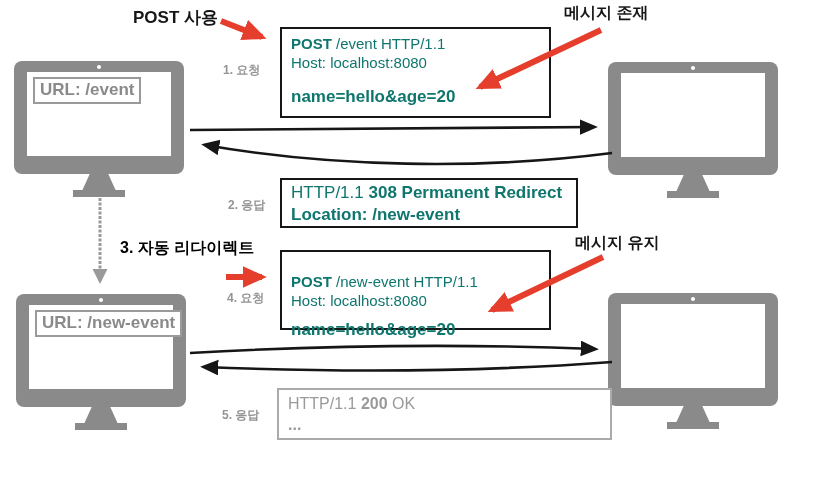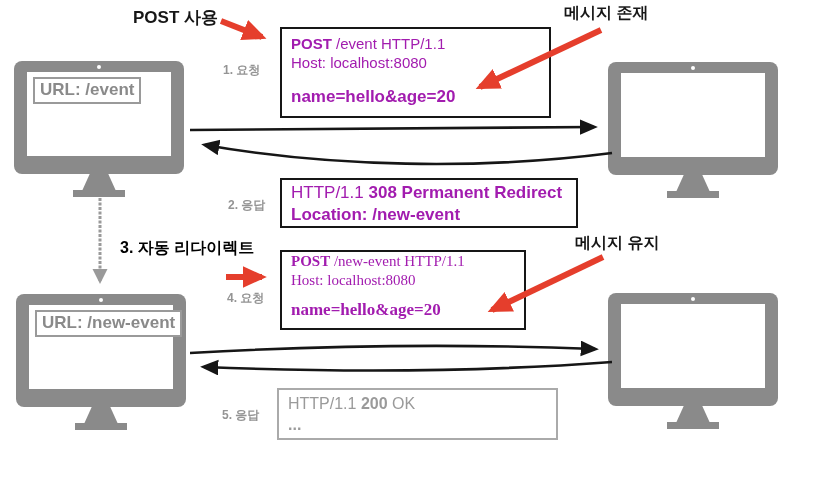--- a/index.html
+++ b/index.html
@@ -12,21 +12,21 @@
   .m-body{position:absolute;left:0;top:0;width:170px;height:113px;background:#8a8a8a;border-radius:8px;}
   .m-cam{position:absolute;left:83px;top:4px;width:4px;height:4px;border-radius:50%;background:#fff;}
   .m-screen{position:absolute;left:13px;top:11px;width:144px;height:84px;background:#fff;}
   .m-neck{position:absolute;left:68px;top:112px;width:34px;height:18px;background:#8a8a8a;
           clip-path:polygon(24% 0,76% 0,100% 100%,0 100%);}
   .m-base{position:absolute;left:59px;top:129px;width:52px;height:7px;background:#8a8a8a;}
   .urlbox{position:absolute;left:6px;top:5px;background:#fff;border:2px solid #9a9a9a;
           padding:1px 5px 2px 5px;white-space:nowrap;}
   .urlbox span{color:#8a8a8a;font-weight:bold;font-size:17px;letter-spacing:0;}
   
-  .msgbox{position:absolute;background:#fff;border:2px solid #161616;color:#a21caf;
+  .msgbox{position:absolute;background:#fff;border:2px solid #161616;color:#0f766e;
           padding:5px 9px;box-sizing:border-box;}
   .msgbox .ln{font-size:15px;line-height:19px;white-space:nowrap;}
   .msgbox .gap{height:14px;}
   .msgbox .body-ln{font-size:17px;line-height:22px;font-weight:bold;white-space:nowrap;}
   .b{font-weight:bold;}
   .resp2 .ln{font-size:17px;line-height:22px;}
   .gray-box{border-color:#aaaaaa;color:#9a9a9a;}
   .gray-box .ln{font-size:16px;line-height:21px;}
   
   .lbl{position:absolute;font-weight:bold;white-space:nowrap;}
@@ -93,28 +93,28 @@
     <div class="ln">Host: localhost:8080</div>
     <div class="gap"></div>
     <div class="body-ln">name=hello&amp;age=20</div>
   </div>
 
   <div class="msgbox resp2" style="left:280px;top:178px;width:298px;height:50px;padding-top:2px;">
     <div class="ln"><span>HTTP/1.1 </span><span class="b">308 Permanent Redirect</span></div>
     <div class="ln b">Location: /new-event</div>
   </div>
 
-  <div class="msgbox" style="left:280px;top:250px;width:246px;height:80px;padding-top:0;font-family:Liberation Serif, serif;">
+  <div class="msgbox" style="left:280px;top:250px;width:271px;height:80px;padding-top:20px;">
     <div class="ln"><span class="b">POST</span><span> /new-event HTTP/1.1</span></div>
     <div class="ln">Host: localhost:8080</div>
     <div class="gap" style="height:9px;"></div>
     <div class="body-ln">name=hello&amp;age=20</div>
   </div>
 
-  <div class="msgbox gray-box" style="left:277px;top:388px;width:281px;height:52px;padding-top:3px;">
+  <div class="msgbox gray-box" style="left:277px;top:388px;width:335px;height:52px;padding-top:3px;">
     <div class="ln"><span>HTTP/1.1 </span><span class="b">200</span><span> OK</span></div>
     <div class="ln b">...</div>
   </div>
 
   <div class="lbl ink" style="left:133px;top:6px;">POST 사용</div>
   <div class="lbl ink" style="left:564px;top:3px;font-size:16px;">메시지 존재</div>
   <div class="lbl gray" style="left:223px;top:62px;">1. 요청</div>
   <div class="lbl gray" style="left:228px;top:197px;">2. 응답</div>
   <div class="lbl lightgray" style="left:120px;top:238px;">3. 자동 리다이렉트</div>
   <div class="lbl gray" style="left:227px;top:290px;">4. 요청</div>

